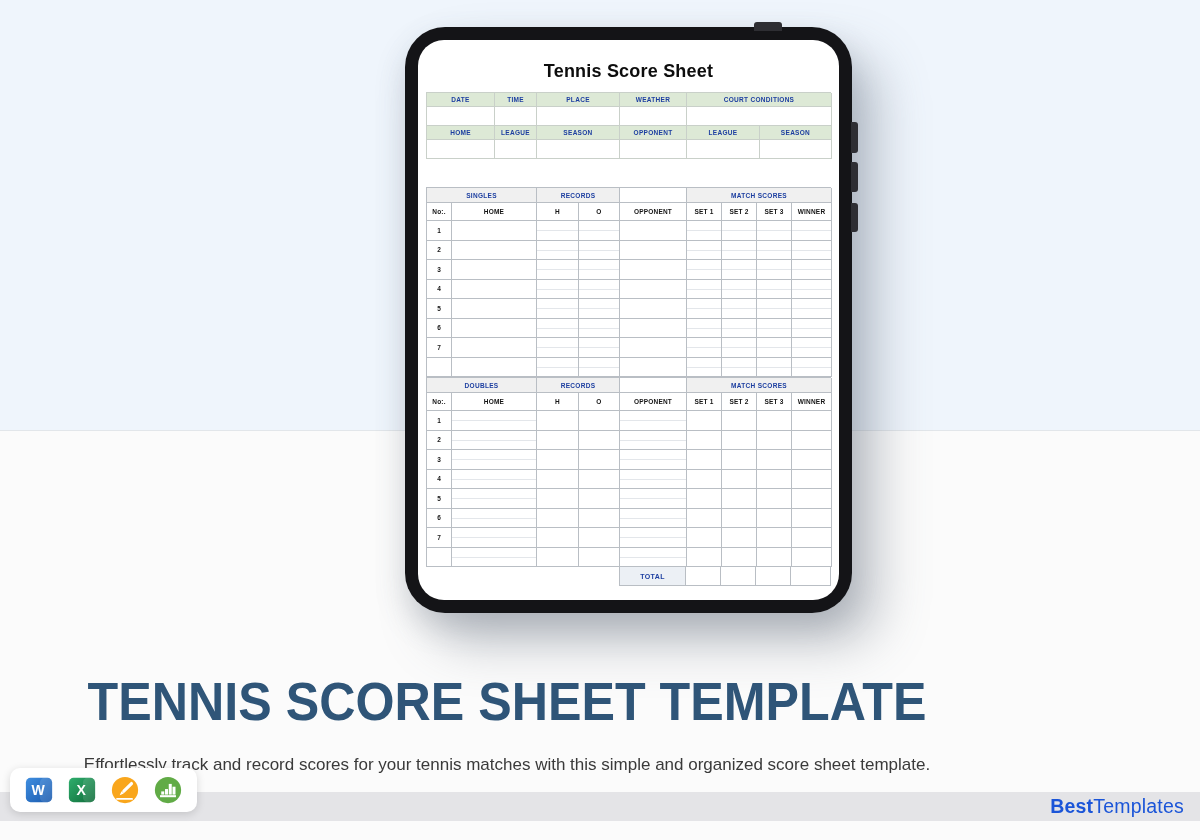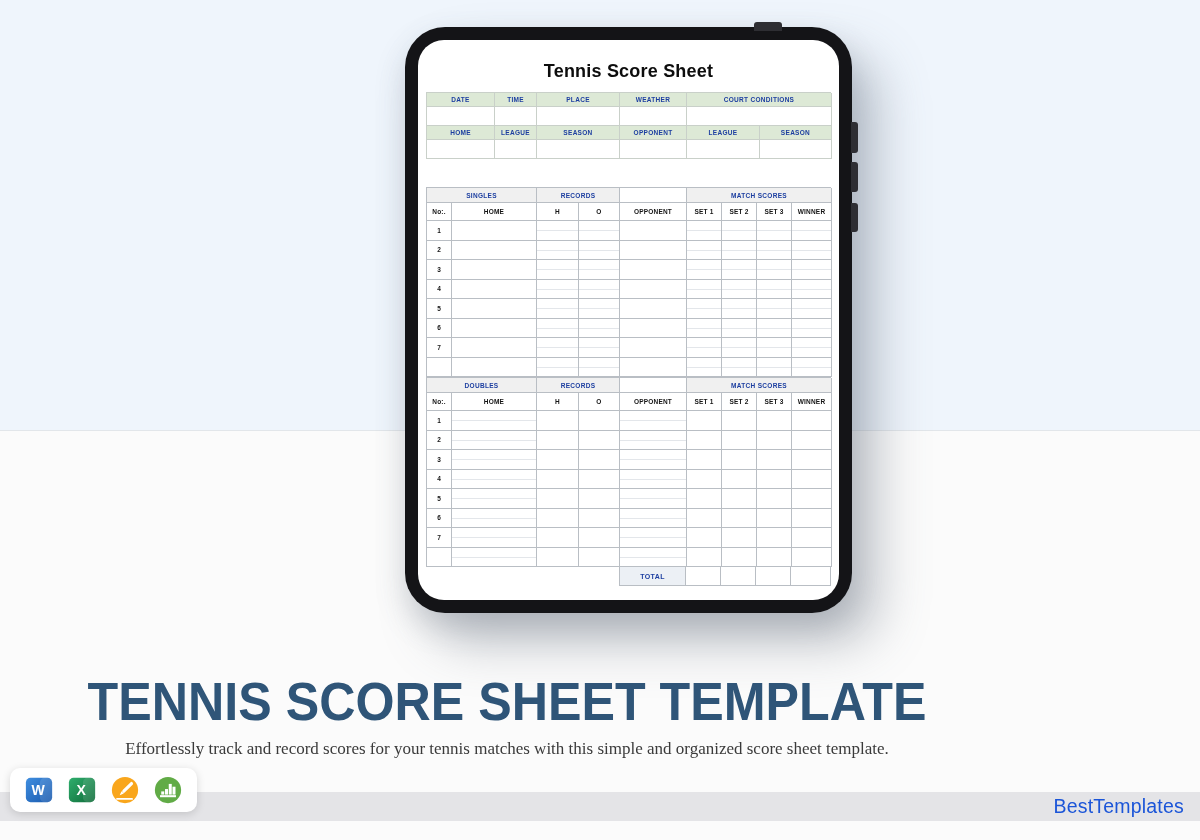--- a/index.html
+++ b/index.html
@@ -58,27 +58,27 @@
   .total .spacer { grid-column:span 4; background:transparent; }
   .total .total-cell { background:#ecf0f5; color:#1c3ea0; font-weight:bold;
                        font-size:7px; letter-spacing:.4px;
                        border:1px solid #b9bec4; border-top:none; }
   .total .tcell { background:#fff; border-right:1px solid #b9bec4;
                   border-bottom:1px solid #b9bec4; }
   
   .caption { position:absolute; top:674px; left:0; width:1014px; text-align:center; }
   .caption h1 { font-size:54px; line-height:54px; font-weight:bold; color:#2f5578;
                 transform:scaleX(.93); transform-origin:center; white-space:nowrap; }
-  .caption p { margin-top:11px; font-size:17px; color:#3a3a3a;font-family:Liberation Serif, serif; }
+  .caption p { margin-top:27px; font-size:17px; color:#3a3a3a; }
   
   .footer-bar { position:absolute; top:792px; left:0; width:1200px; height:29px;
                 background:#e4e4e7; }
   .brand { position:absolute; top:795px; right:16px; font-size:19.5px; color:#1b55d8;
            letter-spacing:.2px; }
-  .brand .bold { font-weight:normal;margin-left:48px; }
+  .brand .bold { font-weight:bold;margin-left:48px; }
   .pill { position:absolute; top:768px; left:10px; width:187px; height:44px;
           background:#ffffff; border-radius:10px;
           box-shadow:0 2px 8px rgba(0,0,0,.15);
           display:flex; align-items:center; justify-content:center; gap:13px; }
   .appicon { width:30px; height:30px; display:block; cursor:pointer; }
 </style>
 </head>
 <body>
 
 <div class="hero"></div>

